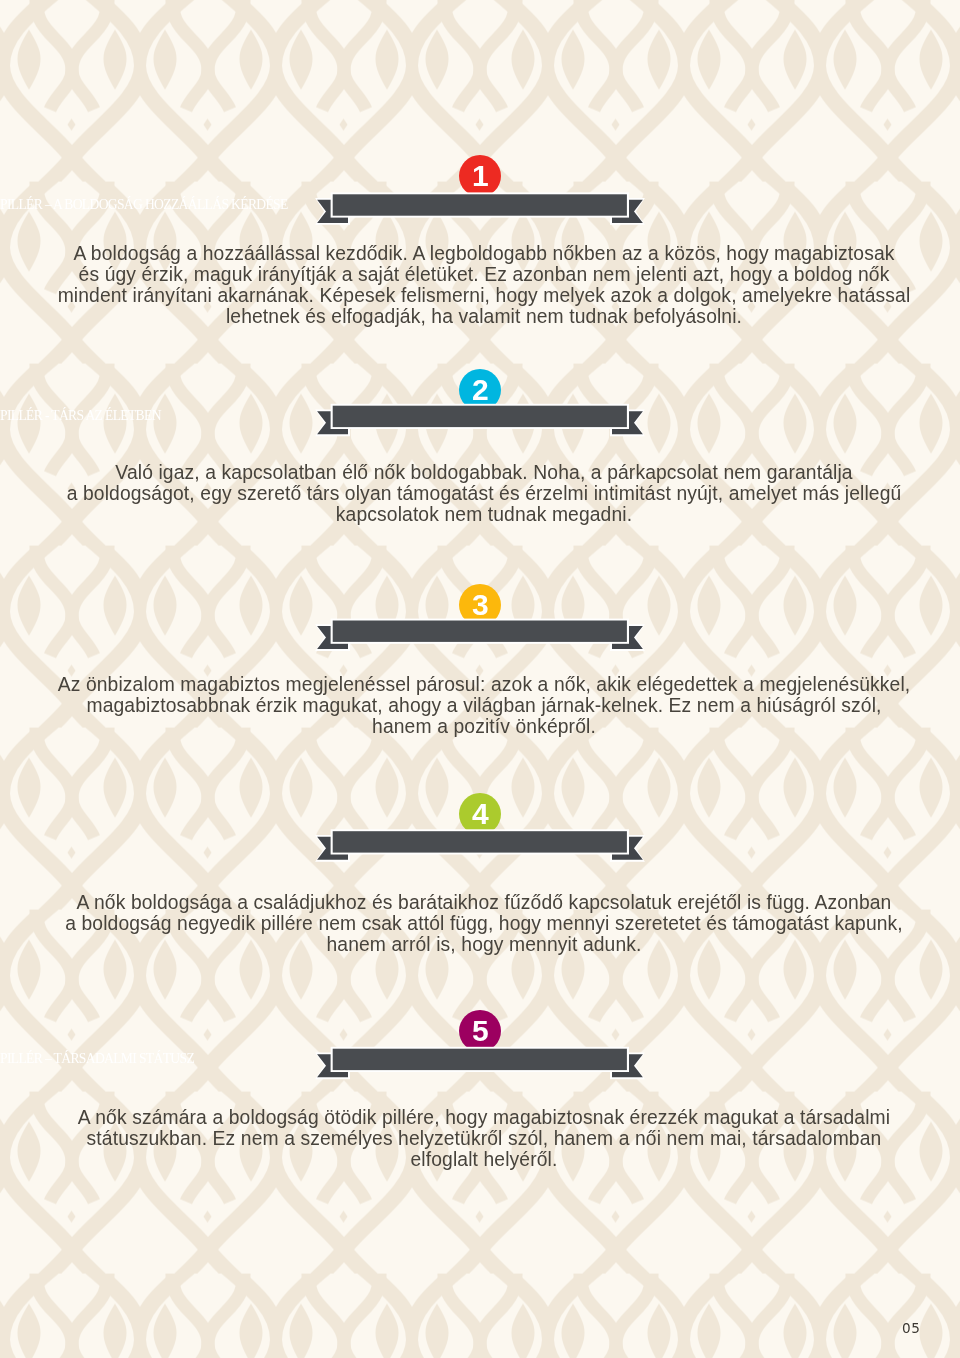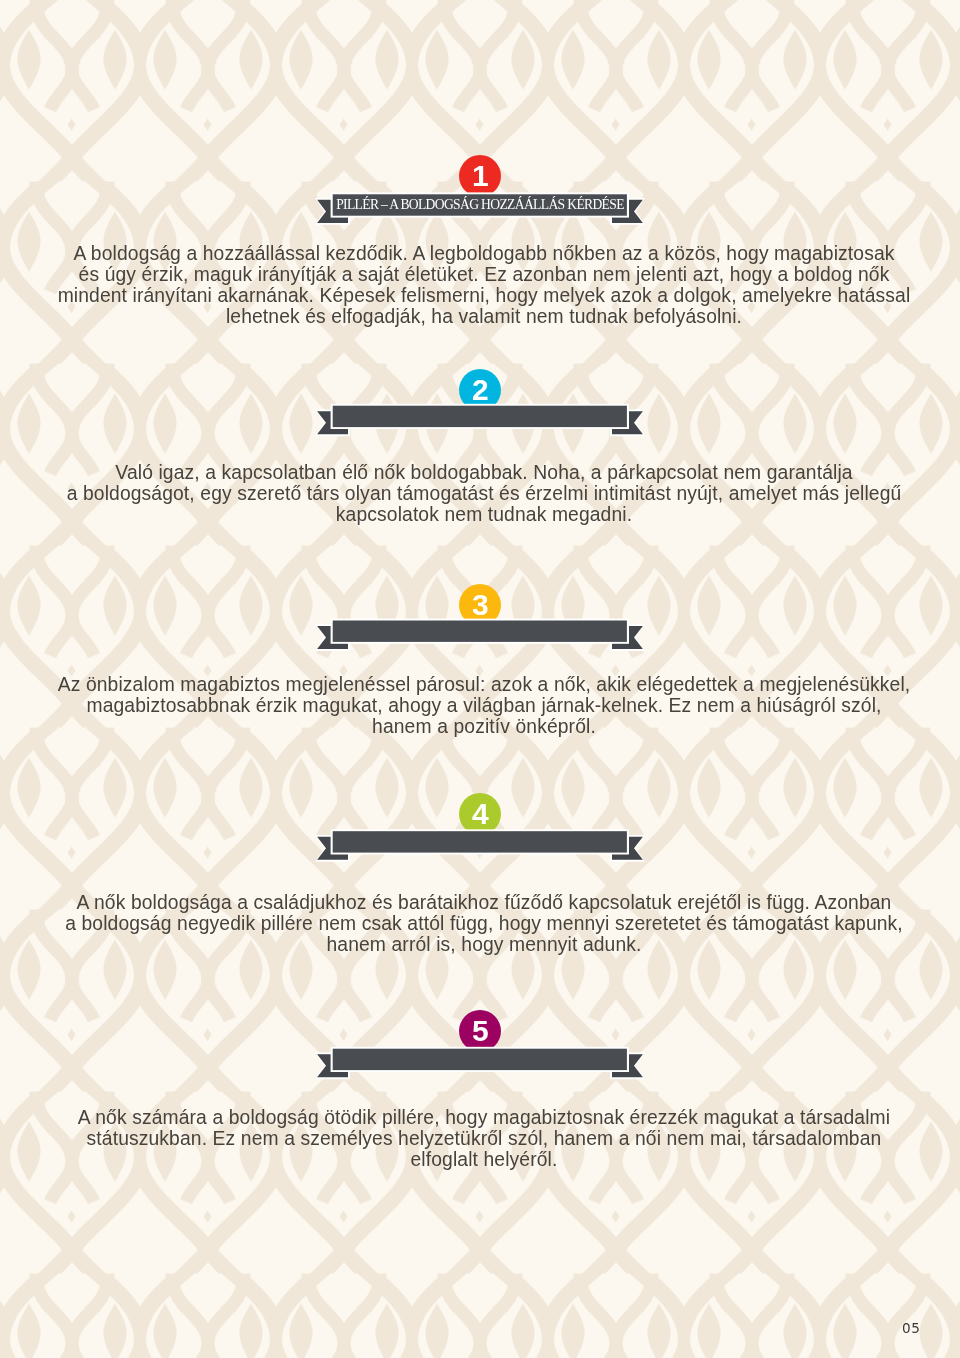--- a/index.html
+++ b/index.html
@@ -11,21 +11,21 @@
        -webkit-font-smoothing:antialiased; will-change:transform; transform:translateZ(0);}
   .bgpat{position:absolute;left:0;top:0;width:960px;height:1358px;z-index:0;}
   .content{position:absolute;left:0;top:0;width:960px;height:1358px;z-index:2;}
 
   .ribbon-wrap{position:absolute;left:0;width:960px;height:90px;}
   .ribbon-svg{position:absolute;left:0;top:0;}
   .badge{position:absolute;left:459px;width:42px;height:42px;border-radius:50%;
          display:flex;align-items:center;justify-content:center;}
   .badge span{font-family:"Liberation Sans",sans-serif;font-weight:700;color:#fff;
               font-size:30px;line-height:30px;letter-spacing:-0.5px;}
-  .ribbon-label{position:absolute;left:0;width:960px;text-align:center;
+  .ribbon-label{position:absolute;left:0;width:960px;text-align:left;
         font-family:"Liberation Serif",serif;color:#ffffff;font-size:13.6px;
         letter-spacing:-0.65px;white-space:nowrap;}
 
   .para{position:absolute;left:4px;width:960px;text-align:center;color:#47433c;
         font-family:"Liberation Sans",sans-serif;
         font-size:19.3px;line-height:21.15px;letter-spacing:0.12px;}
   .para div{white-space:nowrap;}
 
   .pagenum{position:absolute;font-family:"DejaVu Sans",sans-serif;font-size:13.6px;
            color:#3c3832;letter-spacing:0.6px;text-align:center;}
@@ -87,20 +87,21 @@
       <svg class="ribbon-svg" width="960" height="75.30000000000001" xmlns="http://www.w3.org/2000/svg" aria-hidden="true">
         <g transform="translate(0,35.3)">
           <path d="M315.1 5.1 L350 5.1 L350 31.9 L315.1 31.9 L324.1 18.5 Z" fill="#ffffff"></path>
           <path d="M317.1 6.9 L348 6.9 L348 30 L317.1 30 L326 18.5 Z" fill="#42454a"></path>
           <path d="M644.9 5.1 L610 5.1 L610 31.9 L644.9 31.9 L635.9 18.5 Z" fill="#ffffff"></path>
           <path d="M642.9 6.9 L612 6.9 L612 30 L642.9 30 L634 18.5 Z" fill="#42454a"></path>
           <rect x="330.6" y="-0.5" width="298.4" height="25.2" fill="#ffffff"></rect>
           <rect x="332.7" y="1.4" width="294.2" height="21.4" fill="#494c50"></rect>
         </g>
       </svg>
+      <div class="ribbon-label" style="top:39.3px">PILLÉR - TÁRS AZ ÉLETBEN</div>
     </div>
     <div class="para" style="top:461.6px">
       <div>Való igaz, a kapcsolatban élő nők boldogabbak. Noha, a párkapcsolat nem garantálja</div>
       <div>a boldogságot, egy szerető társ olyan támogatást és érzelmi intimitást nyújt, amelyet más jellegű</div>
       <div>kapcsolatok nem tudnak megadni.</div>
     </div>
     <div class="ribbon-wrap" style="top:583.8px;height:75.10000000000002px">
       <div class="badge" style="top:0px;background:#fcb80c">
           <span>3</span>
         </div>
@@ -147,20 +148,21 @@
       <svg class="ribbon-svg" width="960" height="77.30000000000007" xmlns="http://www.w3.org/2000/svg" aria-hidden="true">
         <g transform="translate(0,37.3)">
           <path d="M315.1 5.1 L350 5.1 L350 31.9 L315.1 31.9 L324.1 18.5 Z" fill="#ffffff"></path>
           <path d="M317.1 6.9 L348 6.9 L348 30 L317.1 30 L326 18.5 Z" fill="#42454a"></path>
           <path d="M644.9 5.1 L610 5.1 L610 31.9 L644.9 31.9 L635.9 18.5 Z" fill="#ffffff"></path>
           <path d="M642.9 6.9 L612 6.9 L612 30 L642.9 30 L634 18.5 Z" fill="#42454a"></path>
           <rect x="330.6" y="-0.5" width="298.4" height="25.2" fill="#ffffff"></rect>
           <rect x="332.7" y="1.4" width="294.2" height="21.4" fill="#494c50"></rect>
         </g>
       </svg>
+      <div class="ribbon-label" style="top:41.3px">PILLÉR – TÁRSADALMI STÁTUSZ</div>
     </div>
     <div class="para" style="top:1107.45px">
       <div>A nők számára a boldogság ötödik pillére, hogy magabiztosnak érezzék magukat a társadalmi</div>
       <div>státuszukban. Ez nem a személyes helyzetükről szól, hanem a női nem mai, társadalomban</div>
       <div>elfoglalt helyéről.</div>
     </div>
     <div class="pagenum" style="left:902px;top:1320px">05</div>
   </div>
 </div>
 

